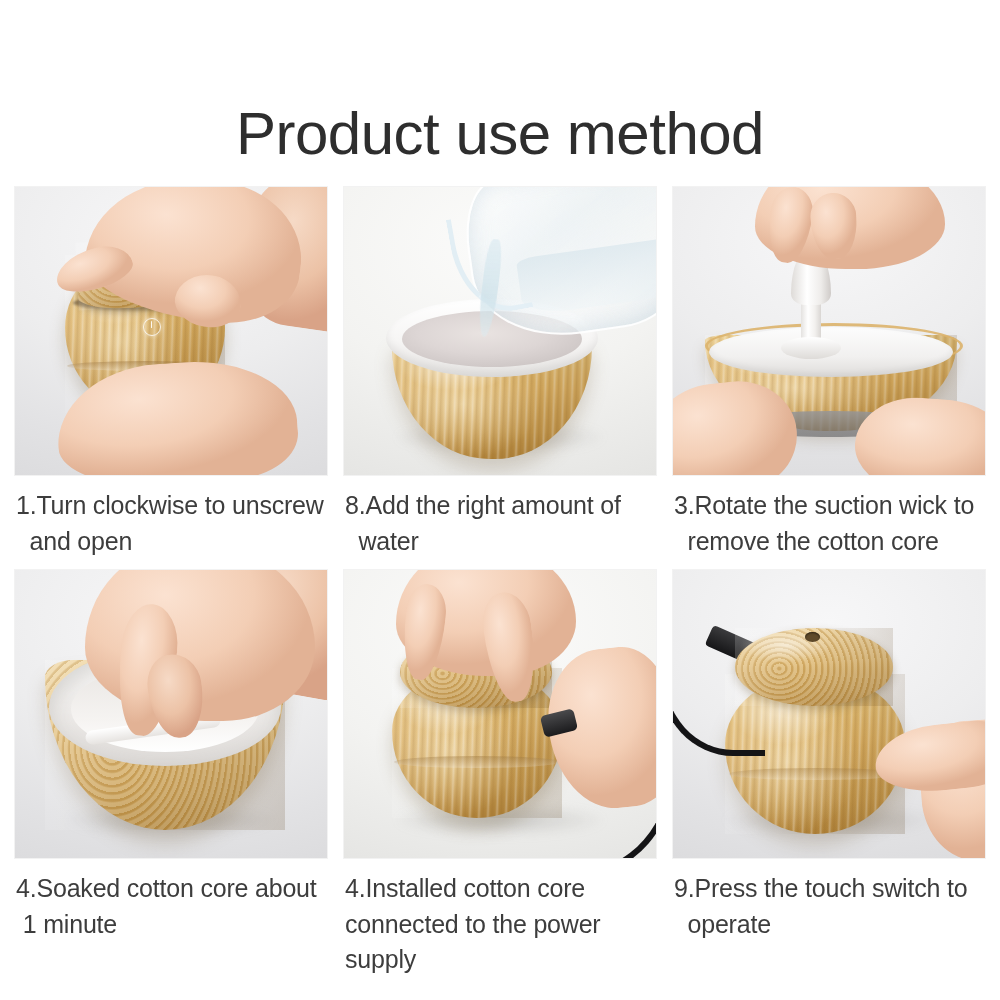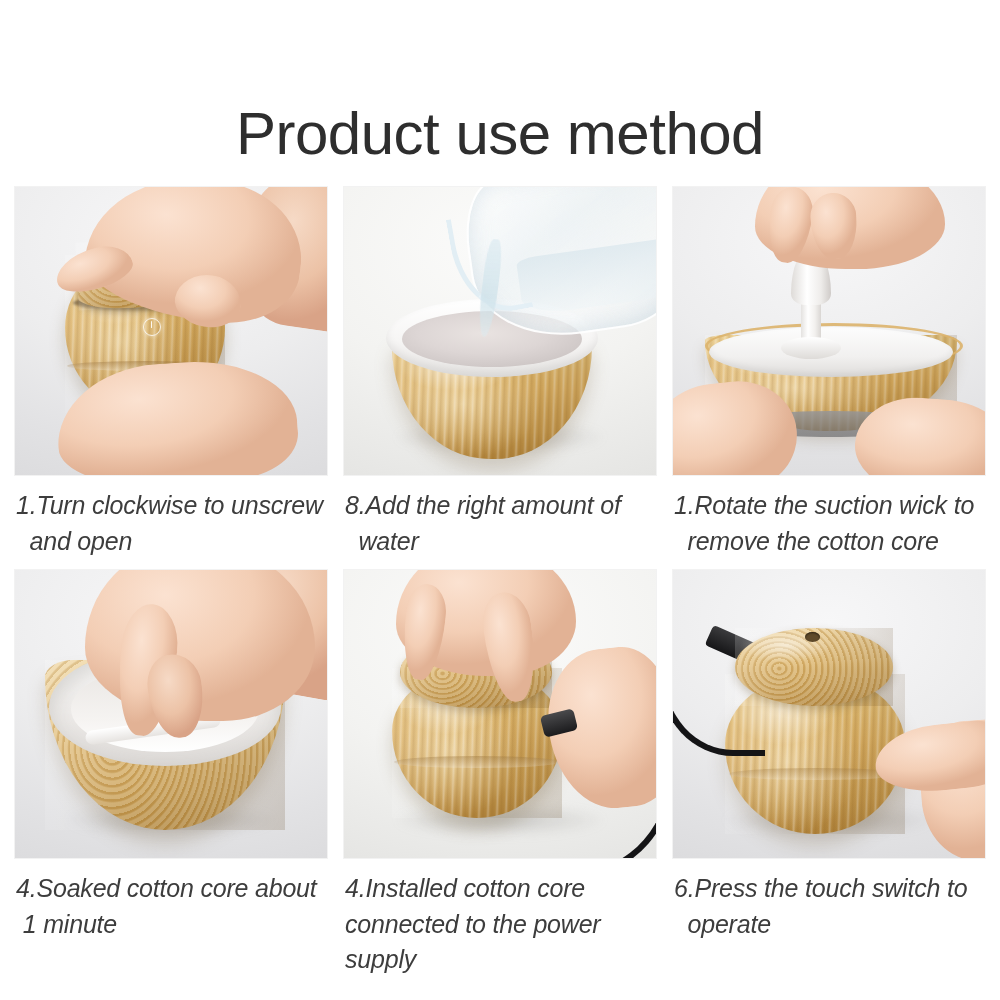--- a/index.html
+++ b/index.html
@@ -61,21 +61,20 @@
   }
   .caption {
     margin-top: 12px;
     font-size: 25px;
     line-height: 1.42;
     color: #3d3d3d;
     font-weight: 400;
     letter-spacing: -0.2px;
     white-space: pre-wrap;
     padding-left: 2px;
-    font-style: italic;
   }
 
   
   .bg-studio {
     position: absolute;
     inset: 0;
     background:
       radial-gradient(120% 90% at 50% 18%, #f7f7f8 0%, #ededee 48%, #e2e2e4 80%, #dcdcde 100%);
   }
   .bg-studio.warm {
@@ -676,21 +675,21 @@
         <div class="p3-gasket"></div>
         <div class="p3-lid-ring"></div>
         <div class="p3-lid-top white-part"></div>
         <div class="p3-wick-collar"></div>
         <div class="p3-wick"></div>
         <div class="p3-wick-cone"></div>
         <div class="p3-hand skin"></div>
         <div class="p3-finger-a skin"></div>
         <div class="p3-finger-b skin"></div>
       </div>
-      <div class="caption">1.Rotate the suction wick to
+      <div class="caption">3.Rotate the suction wick to
   remove the cotton core</div>
     </div>
 
     <div class="step">
       <div class="photo">
         <div class="bg-studio"></div>
         <div class="table-shadow"></div>
         <div class="p4-bowl wood-fine">
             <span class="gloss"></span>
           </div>
@@ -739,18 +738,18 @@
             <span class="gloss"></span>
           </div>
         <div class="p6-lid wood-fine">
             <span class="gloss"></span>
           </div>
         <div class="p6-hole"></div>
         <div class="p6-seam"></div>
         <div class="p6-hand skin"></div>
         <div class="p6-finger skin"></div>
       </div>
-      <div class="caption">6.Press the touch switch to
+      <div class="caption">9.Press the touch switch to
   operate</div>
     </div>
 
   </div>
 </div>
 
 </body></html>

